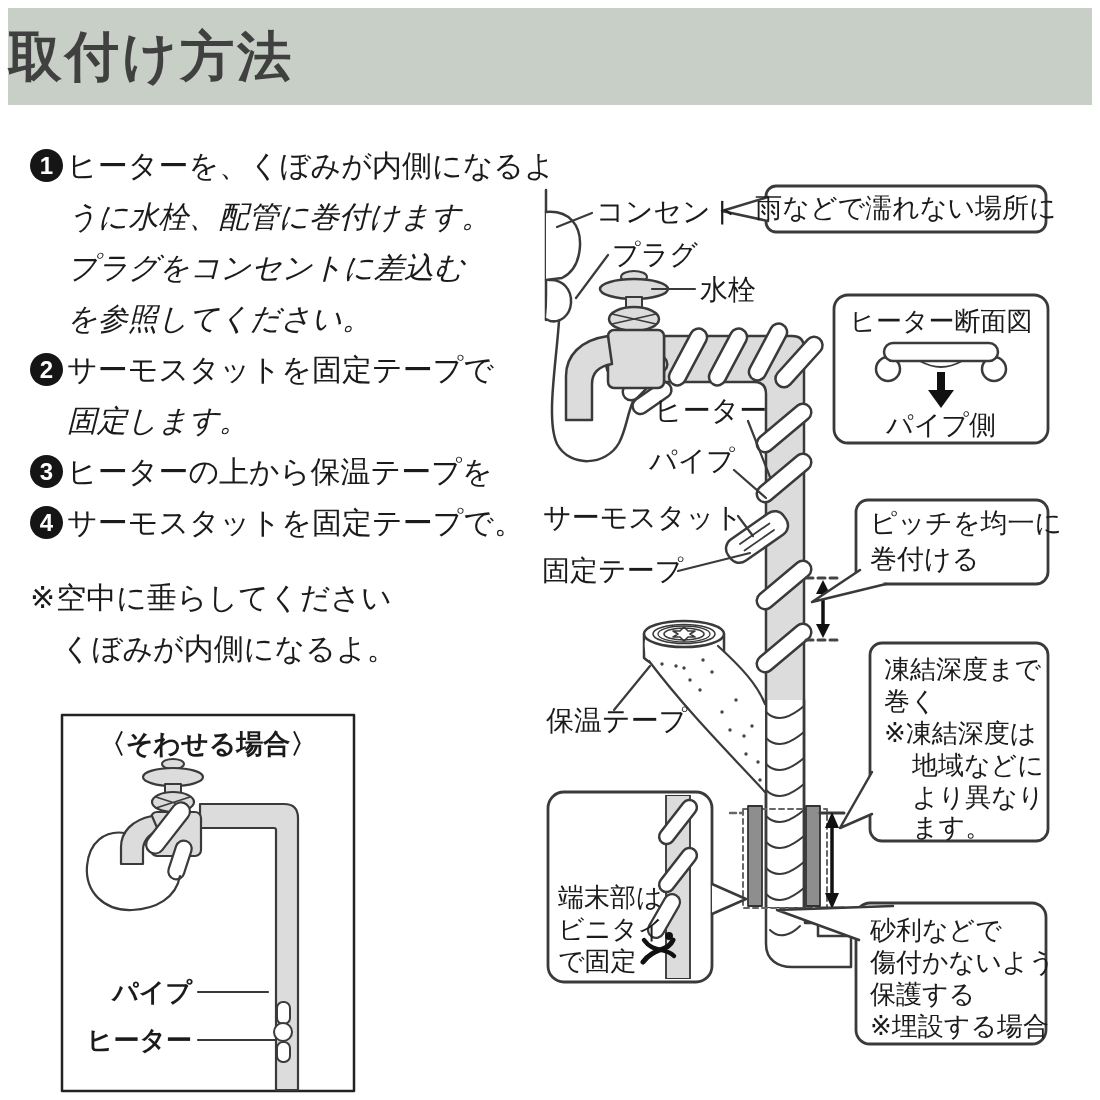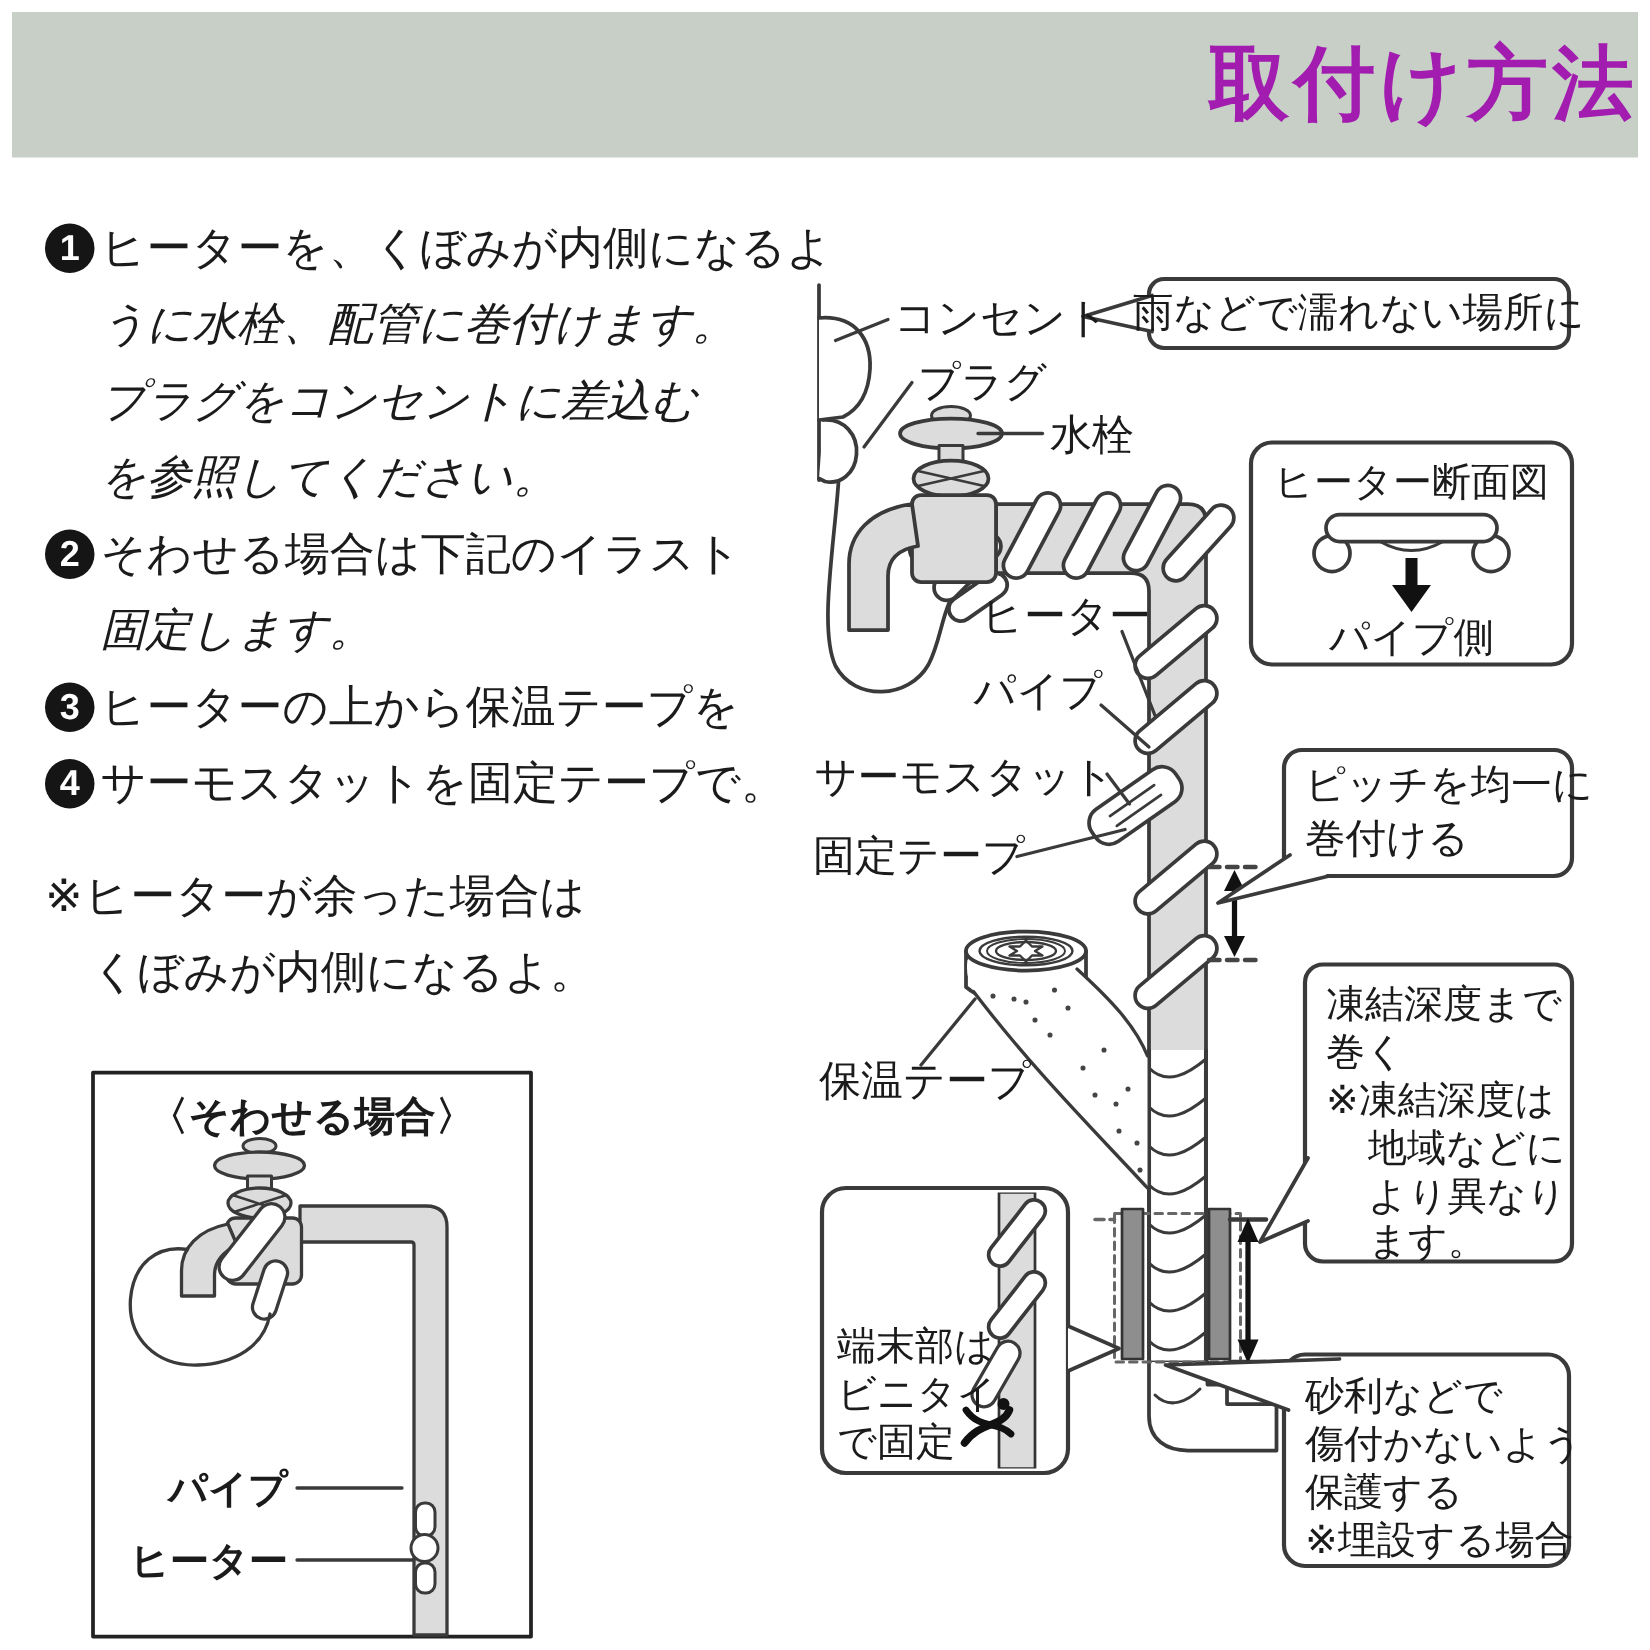--- a/index.html
+++ b/index.html
@@ -1,20 +1,20 @@
 <!DOCTYPE html>
 <html><head>
 <meta charset="utf-8">
 <style>
   html,body{margin:0;padding:0;background:#fff;}
   .page{position:relative;width:1100px;height:1100px;background:#fff;overflow:hidden;
         font-family:"Liberation Sans","DejaVu Sans",sans-serif;color:#1b1b1b;}
   .banner{position:absolute;left:8px;top:8px;width:1084px;height:97px;background:#c7cfc7;}
-  .banner .title{width:100%;height:97px;line-height:97px;text-align:right;
-        font-size:54px;font-weight:bold;letter-spacing:3px;color:#a21caf;}
+  .banner .title{width:100%;height:97px;line-height:97px;text-align:left;
+        font-size:54px;font-weight:bold;letter-spacing:3px;color:#404040;}
   .steps{position:absolute;left:30px;top:140px;width:540px;font-size:30px;}
   .step-line{height:51px;line-height:51px;white-space:nowrap;}
   .step-line.first{display:flex;align-items:center;}
   .step-line.cont{padding-left:37px;font-style:italic;}
   .step-line.cont2{padding-left:31px;}
   .num{flex:0 0 33px;width:33px;height:33px;border-radius:50%;background:#151515;color:#fff;
        display:inline-flex;align-items:center;justify-content:center;
        font-size:24px;font-weight:bold;margin-right:4px;line-height:33px;}
   .note{margin-top:24px;}
   .note-mark{margin-right:1px;}
@@ -36,40 +36,40 @@
           <span class="num">1</span>
           <span>ヒーターを、くぼみが内側になるよ</span>
         </div>
       <div class="step-line cont">うに水栓、配管に巻付けます。</div>
       <div class="step-line cont">プラグをコンセントに差込む</div>
       <div class="step-line cont">を参照してください。</div>
     </div>
     <div>
       <div class="step-line first">
           <span class="num">2</span>
-          <span>そわせる場合は下記のイラスト</span>
+          <span>サーモスタットを固定テープで</span>
         </div>
       <div class="step-line cont">固定します。</div>
     </div>
     <div>
       <div class="step-line first">
           <span class="num">3</span>
           <span>ヒーターの上から保温テープを</span>
         </div>
     </div>
     <div>
       <div class="step-line first">
           <span class="num">4</span>
           <span>サーモスタットを固定テープで。</span>
         </div>
     </div>
     <div class="note">
       <div class="step-line first">
           <span class="note-mark">※</span>
-          <span>ヒーターが余った場合は</span>
+          <span>空中に垂らしてください</span>
         </div>
       <div class="step-line cont2">くぼみが内側になるよ。</div>
     </div>
   </div>
 
   <svg class="svg-abs" style="left:60px;top:713px;" width="296" height="380" viewBox="60 713 296 380">
     <g stroke="#3a3a3a" stroke-width="2.2" fill="none" stroke-linecap="round" stroke-linejoin="round">
       <rect x="62" y="715" width="292" height="376" fill="#fff" stroke="#222" stroke-width="2.5"></rect>
 
       <path d="M200,804 H284 Q298,804 298,818 V1090 H276 V830 Q276,828 274,828 H200 Z" fill="#dcdcdc"></path>

